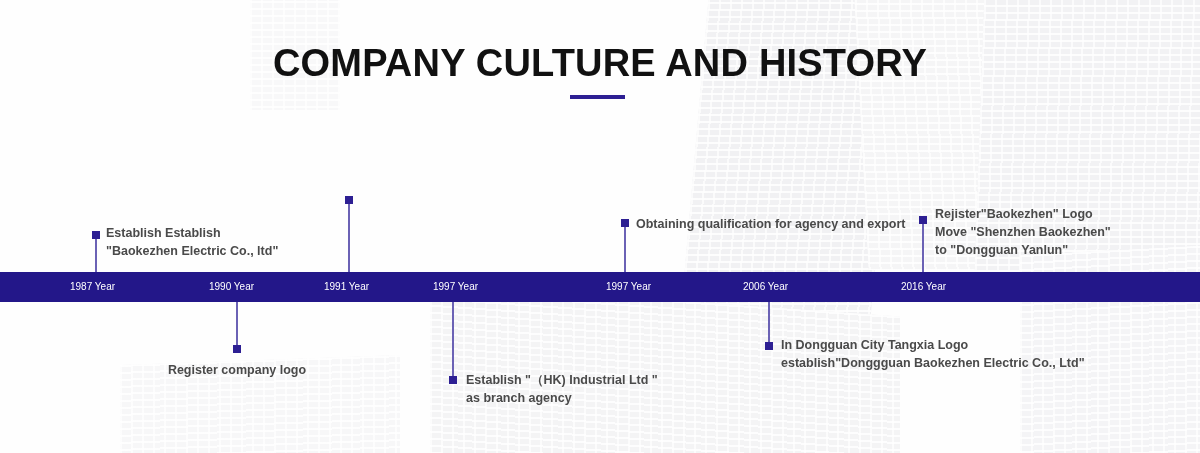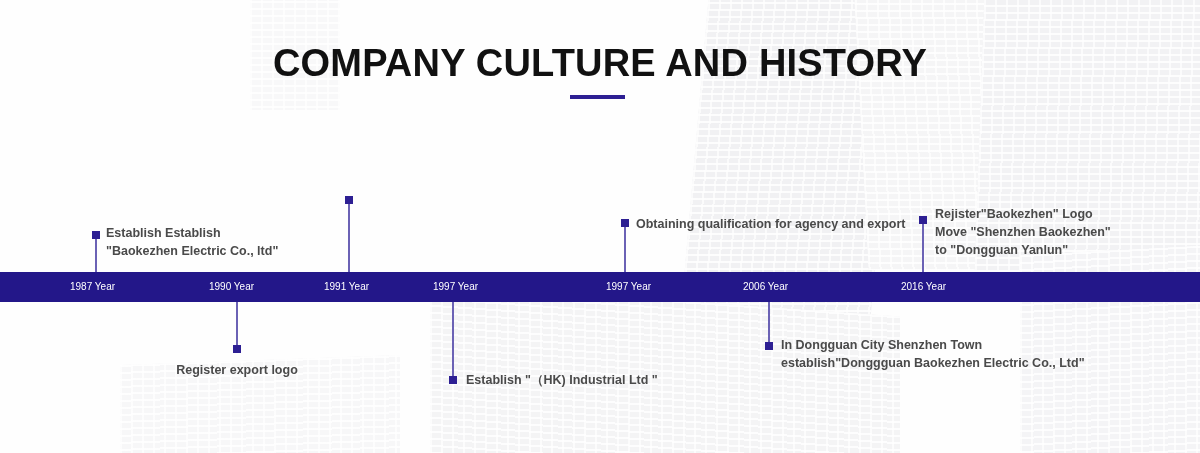--- a/index.html
+++ b/index.html
@@ -92,42 +92,43 @@
   <div class="connector" style="left:95px;top:235px;height:37px"></div>
   <div class="marker" style="left:92px;top:231px"></div>
   <div class="event-text" style="left:106px;top:224px">
     <div>Establish Establish</div>
     <div>"Baokezhen Electric Co., ltd"</div>
   </div>
 
   <div class="connector" style="left:236px;top:302px;height:43px"></div>
   <div class="marker" style="left:233px;top:345px"></div>
   <div class="event-text center" style="left:137px;top:361px;width:200px">
-    <div>Register export logo</div>
+    <div>Register company logo</div>
   </div>
 
   <div class="connector" style="left:348px;top:202px;height:70px"></div>
   <div class="marker" style="left:345px;top:196px"></div>
 
   <div class="connector" style="left:452px;top:302px;height:75px"></div>
   <div class="marker" style="left:449px;top:376px"></div>
   <div class="event-text" style="left:466px;top:371px">
     <div>Establish "（HK) Industrial Ltd "</div>
+    <div>as branch agency</div>
   </div>
 
   <div class="connector" style="left:624px;top:225px;height:47px"></div>
   <div class="marker" style="left:621px;top:219px"></div>
   <div class="event-text" style="left:636px;top:215px">
     <div>Obtaining qualification for agency and export</div>
   </div>
 
   <div class="connector" style="left:768px;top:302px;height:42px"></div>
   <div class="marker" style="left:765px;top:342px"></div>
   <div class="event-text" style="left:781px;top:336px">
-    <div>In Dongguan City Shenzhen Town</div>
+    <div>In Dongguan City Tangxia Logo</div>
     <div>establish"Donggguan Baokezhen Electric Co., Ltd"</div>
   </div>
 
   <div class="connector" style="left:922px;top:222px;height:50px"></div>
   <div class="marker" style="left:919px;top:216px"></div>
   <div class="event-text" style="left:935px;top:205px">
     <div>Rejister"Baokezhen" Logo</div>
     <div>Move "Shenzhen Baokezhen"</div>
     <div>to "Dongguan Yanlun"</div>
   </div>

